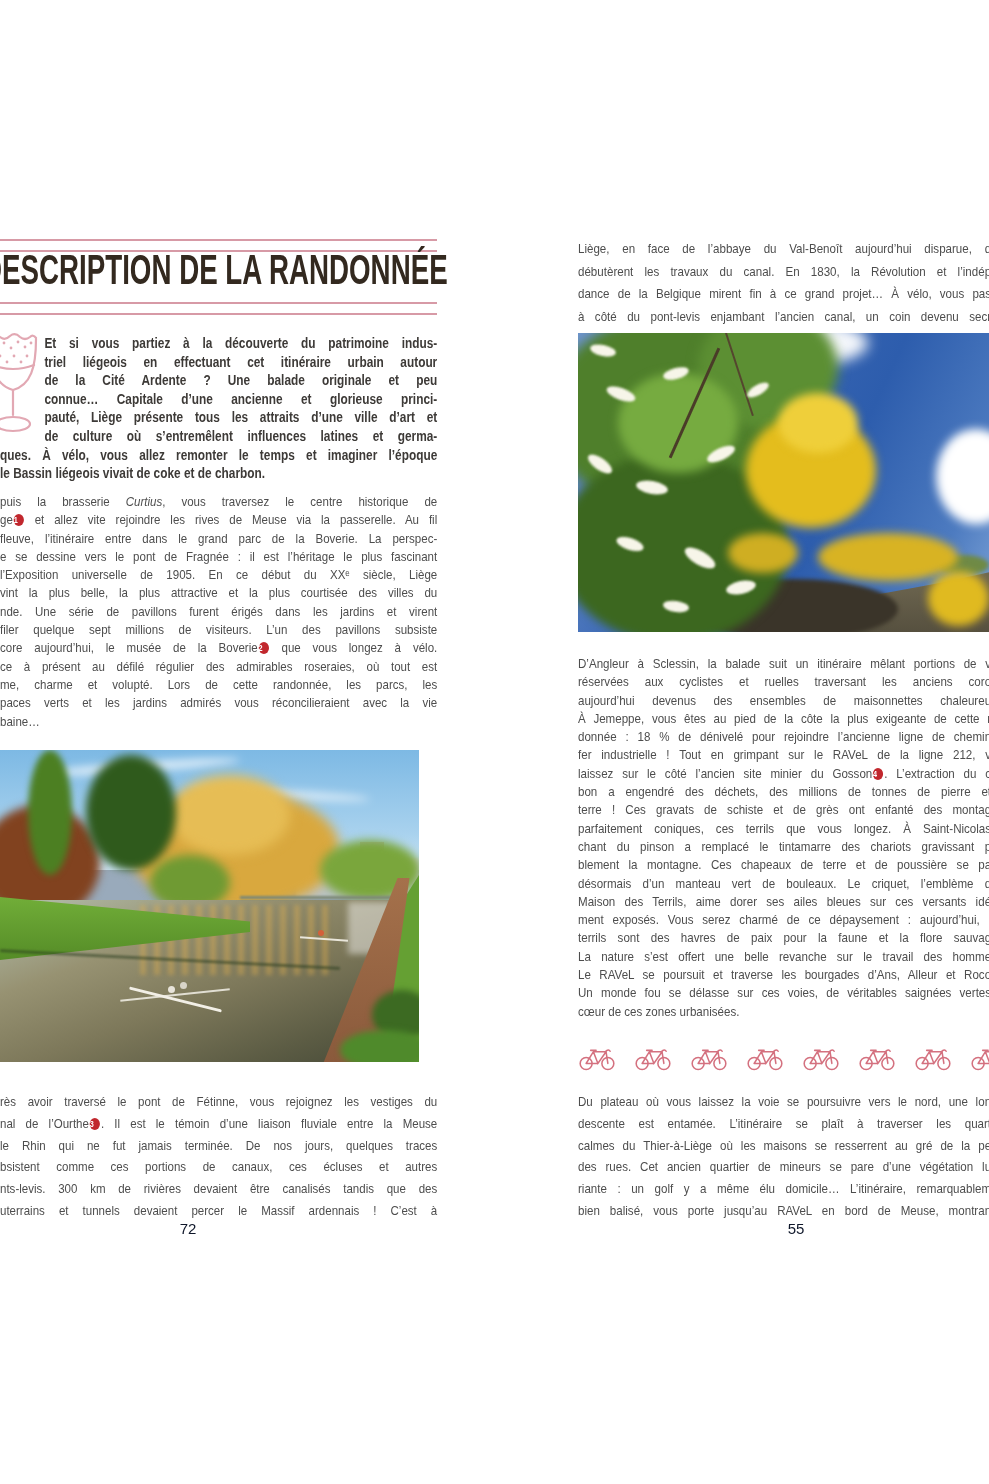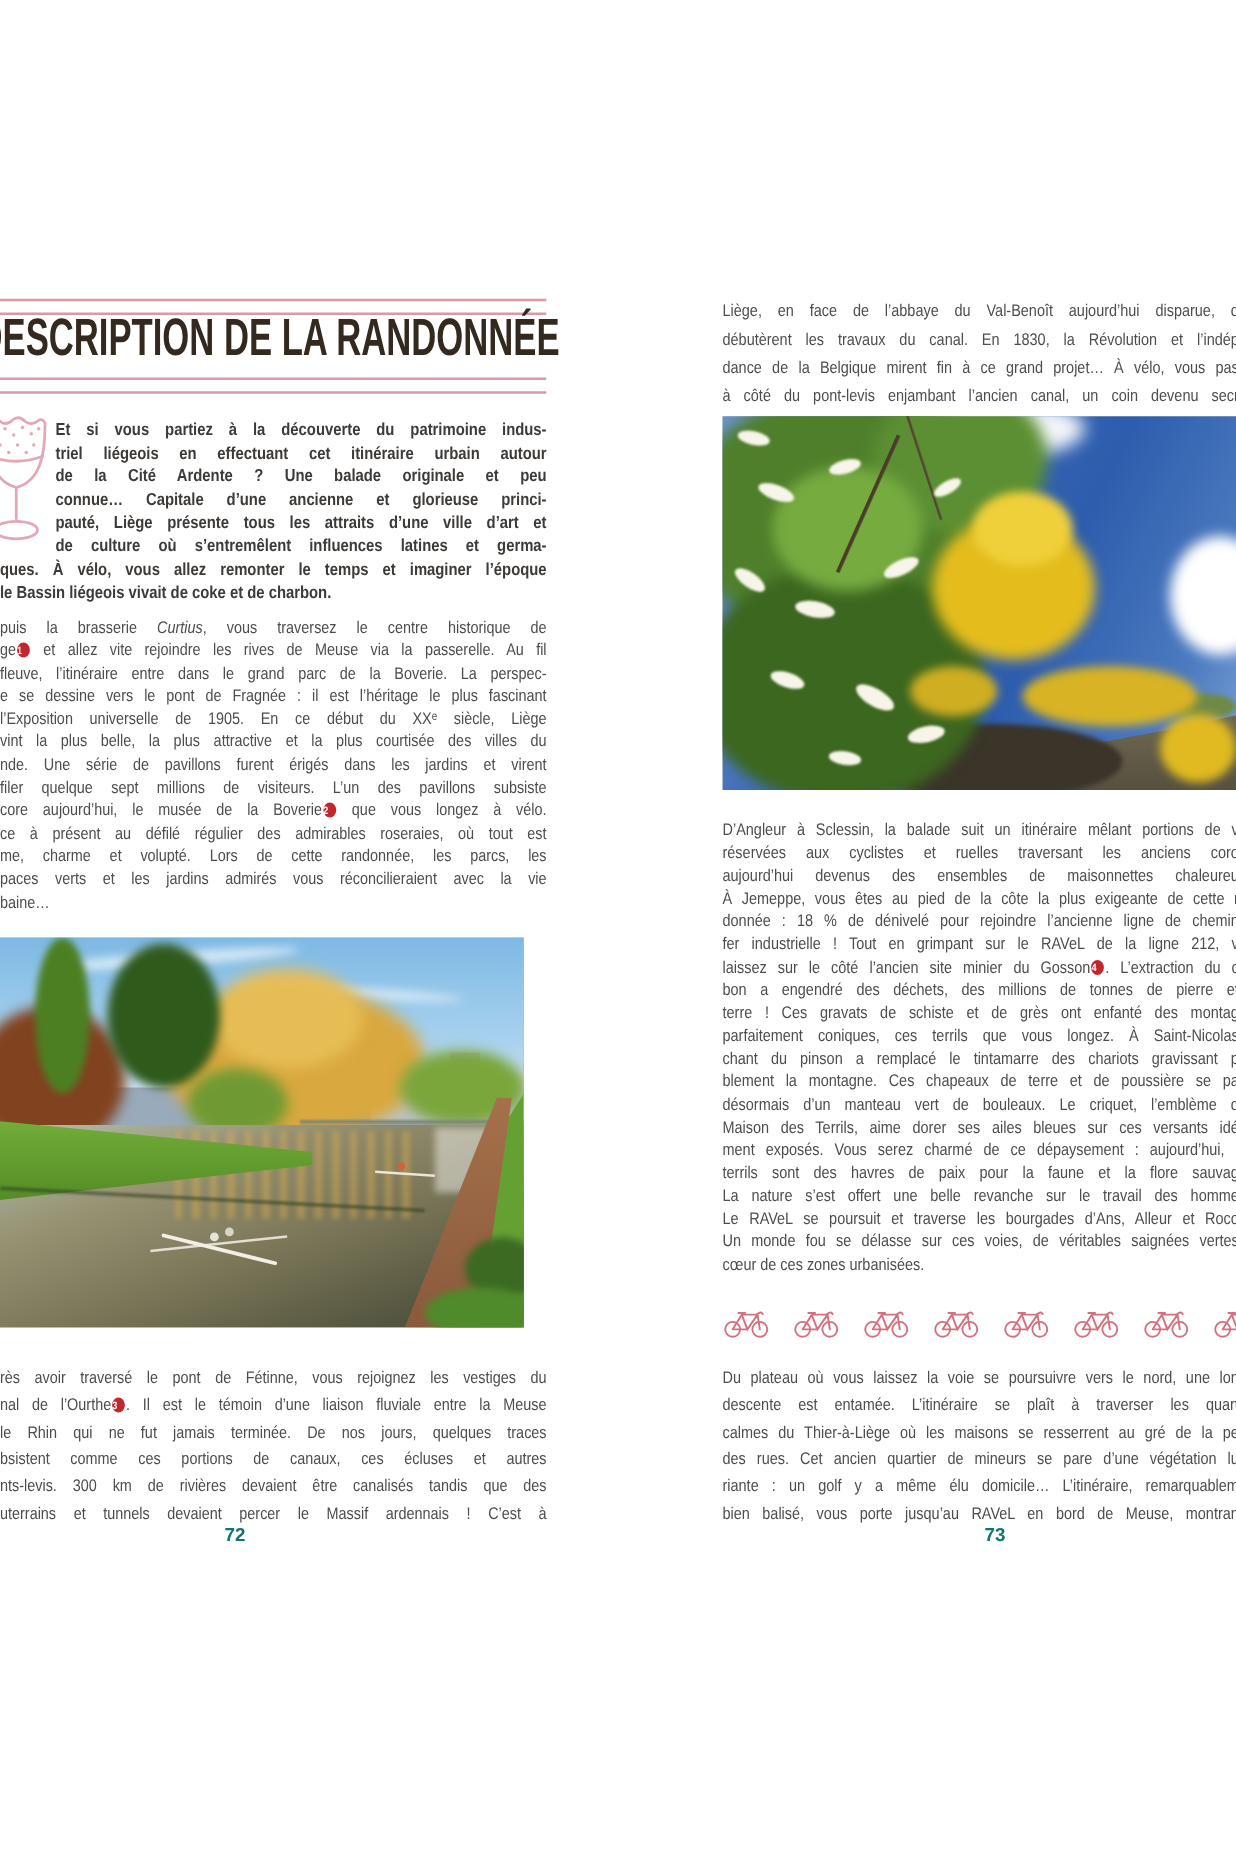--- a/index.html
+++ b/index.html
@@ -24,21 +24,21 @@
   .lh-l .tline{line-height:21.8px;}
   .lh-x .tline{line-height:22.5px;}
   .intro-block{top:334px;font-weight:bold;color:var(--intro_text,#3d3a37);}
   .intro-block .tline{font-size:13.9px;line-height:18.6px;}
   .intro-block .ind .tline{margin-left:52px;}
   .tline i{font-style:italic;}
   .ref{display:inline-block;width:12px;height:12px;border-radius:50%;
        background:var(--ref_badge_red,#c1272d);color:#fff;font-size:8.5px;font-weight:bold;
        line-height:12px;text-align:center;vertical-align:1px;margin:0 1px;font-style:normal;}
   .pagenum{position:absolute;top:1220px;width:100px;text-align:center;
-       font-size:15px;font-weight:bold;color:#0f766e;}
+       font-size:15px;font-weight:normal;color:#0f172a;}
 
   
   .beer{position:absolute;left:-13px;top:329px;}
   .beer path,.beer ellipse{fill:none;stroke:var(--beer_icon_pink,#e2a8b3);stroke-width:2.2;stroke-linecap:round;}
   .beer circle{fill:var(--beer_icon_pink,#e2a8b3);stroke:none;}
 
   
   .bike-row{position:absolute;left:578px;top:1036px;width:411px;height:44px;
        display:flex;gap:18px;overflow:hidden;align-items:center;}
   .bike{flex:0 0 38px;}
@@ -346,15 +346,15 @@
 
     <div class="par par-r lh-l" style="top:1091px;">
         <div class="tline">Du plateau où vous laissez la voie se poursuivre vers le nord, une lon</div>
         <div class="tline">descente est entamée. L’itinéraire se plaît à traverser les quart</div>
         <div class="tline">calmes du Thier-à-Liège où les maisons se resserrent au gré de la pe</div>
         <div class="tline">des rues. Cet ancien quartier de mineurs se pare d’une végétation lu</div>
         <div class="tline">riante : un golf y a même élu domicile… L’itinéraire, remarquablem</div>
         <div class="tline">bien balisé, vous porte jusqu’au RAVeL en bord de Meuse, montran</div>
       </div>
 
-    <div class="pagenum" style="left:746px;">73</div>
+    <div class="pagenum" style="left:746px;">55</div>
   </section>
 </div>
 
 </body></html>

